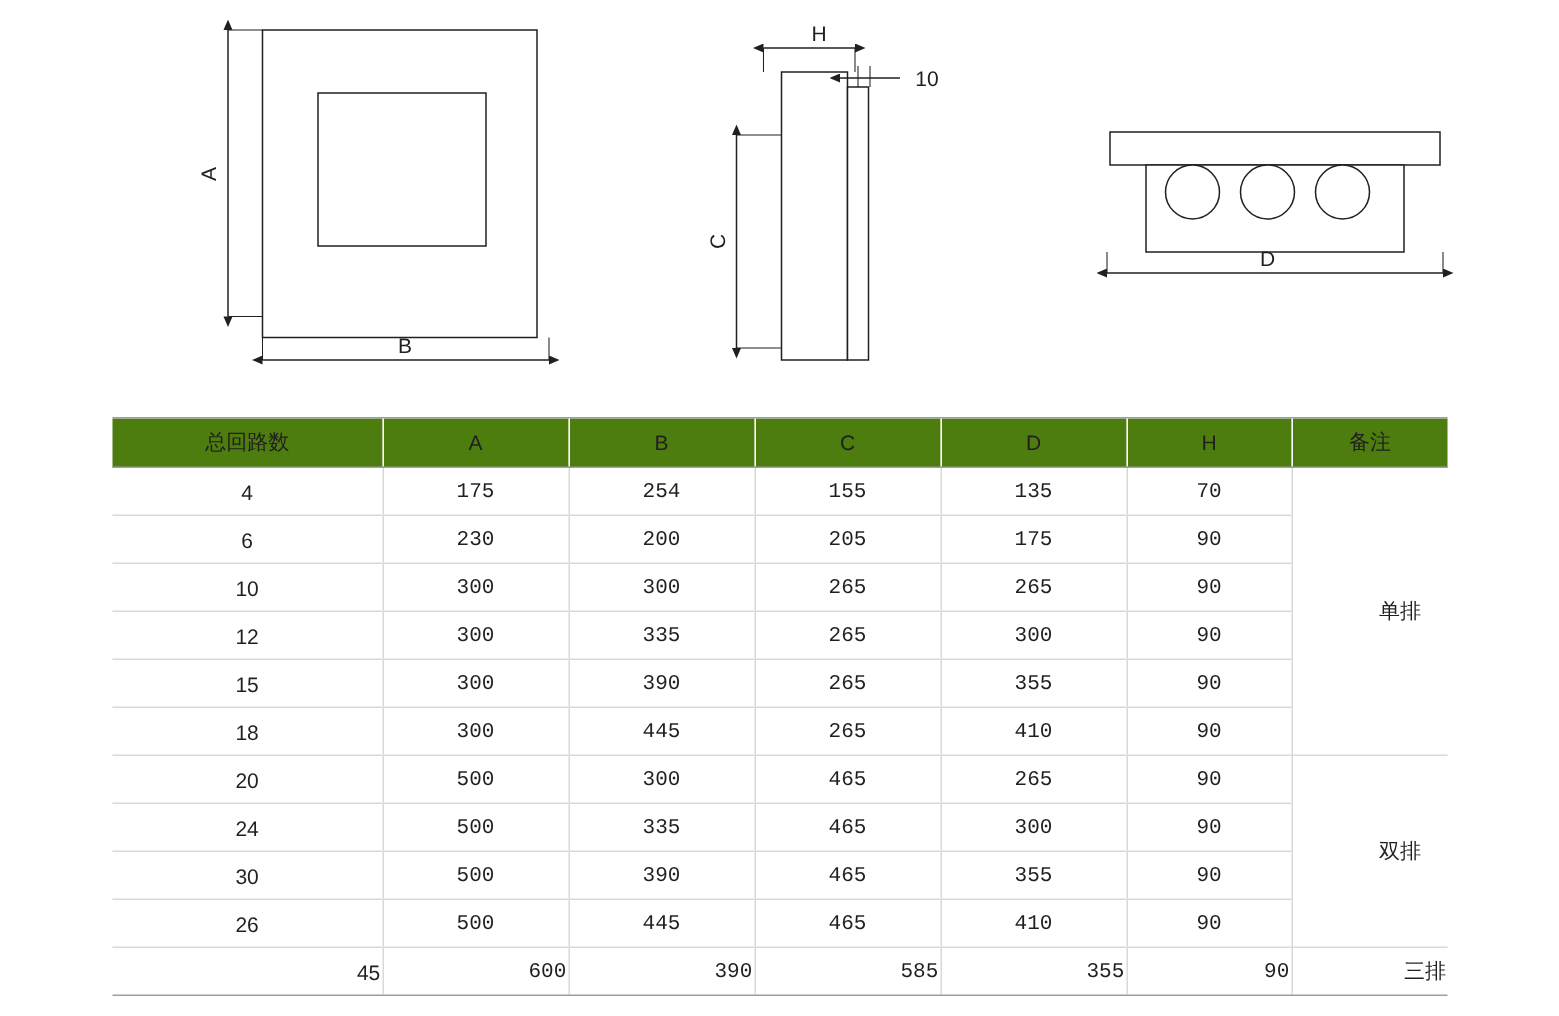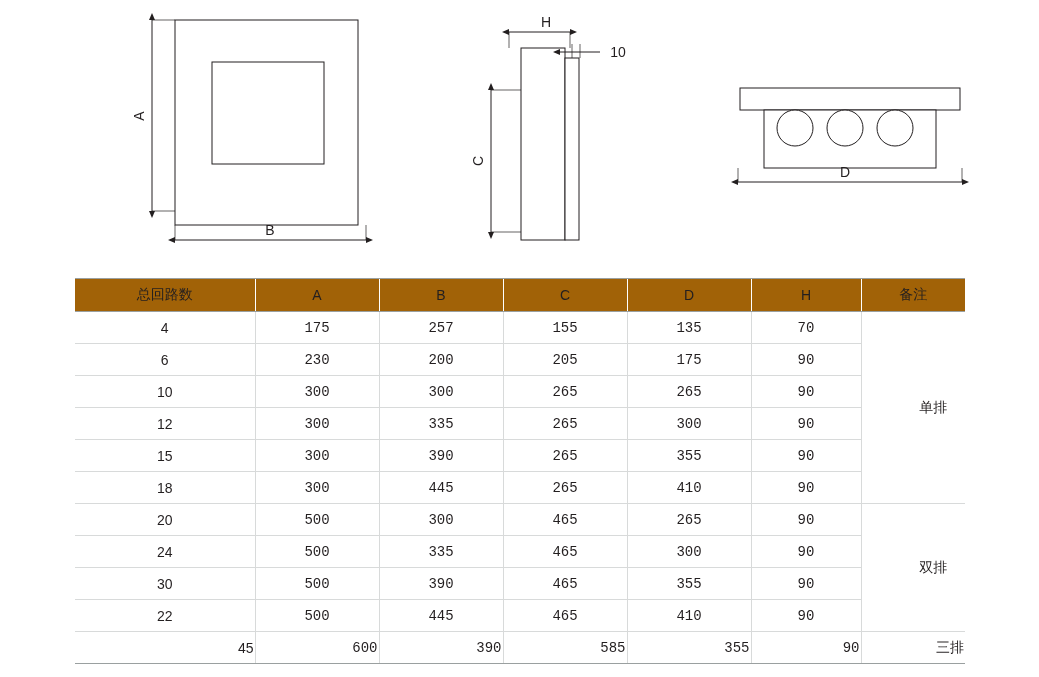--- a/index.html
+++ b/index.html
@@ -47,21 +47,21 @@
     table-layout: fixed;
     font-size: 14px;
   }
   table.spec th, table.spec td {
     text-align: center;
     vertical-align: middle;
     color: #231f20;
     font-weight: normal;
   }
   table.spec thead th {
-    background: #a16207;
+    background: #4d7c0f;
     height: 30px;
     border-top: 1px solid #9aa0a0;
     border-bottom: 1px solid #9aa0a0;
     font-size: 14px;
     margin-top: 32px;
   }
   table.spec tbody td {
     height: 29px;
     border-bottom: 1px solid #d8dada;
   }
@@ -181,21 +181,21 @@
         <th>C</th>
         <th>D</th>
         <th>H</th>
         <th>备注</th>
       </tr>
     </thead>
     <tbody>
       <tr>
         <td>4</td>
         <td class="col-div">175</td>
-        <td class="col-div">257</td>
+        <td class="col-div">254</td>
         <td class="col-div">155</td>
         <td class="col-div">135</td>
         <td class="col-div">70</td>
         <td class="note-cell" rowspan="6">单排</td>
       </tr>
       <tr>
         <td>6</td>
         <td class="col-div">230</td>
         <td class="col-div">200</td>
         <td class="col-div">205</td>
@@ -254,21 +254,21 @@
       </tr>
       <tr>
         <td>30</td>
         <td class="col-div">500</td>
         <td class="col-div">390</td>
         <td class="col-div">465</td>
         <td class="col-div">355</td>
         <td class="col-div">90</td>
       </tr>
       <tr>
-        <td>22</td>
+        <td>26</td>
         <td class="col-div">500</td>
         <td class="col-div">445</td>
         <td class="col-div">465</td>
         <td class="col-div">410</td>
         <td class="col-div">90</td>
       </tr>
 
       <tr>
         <td>45</td>
         <td class="col-div">600</td>

